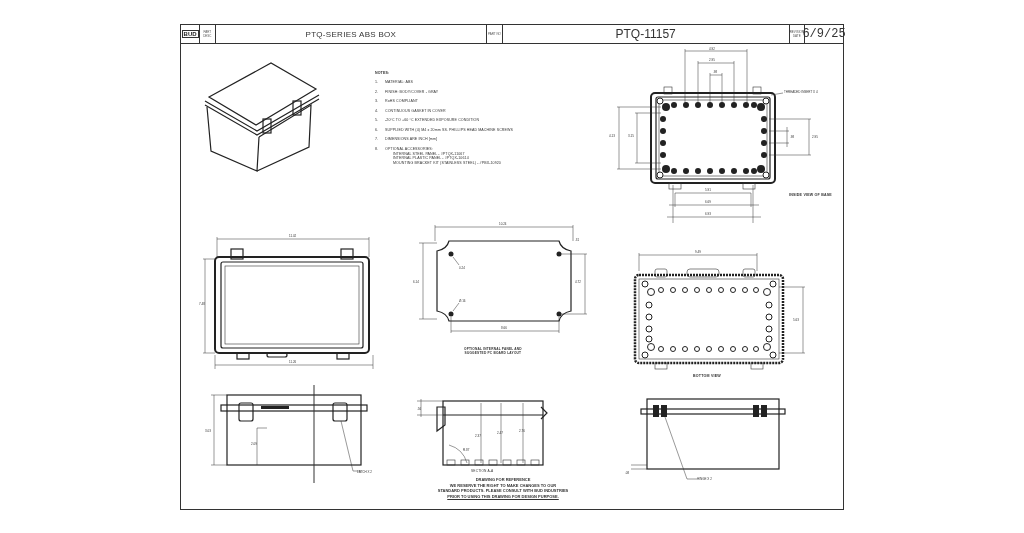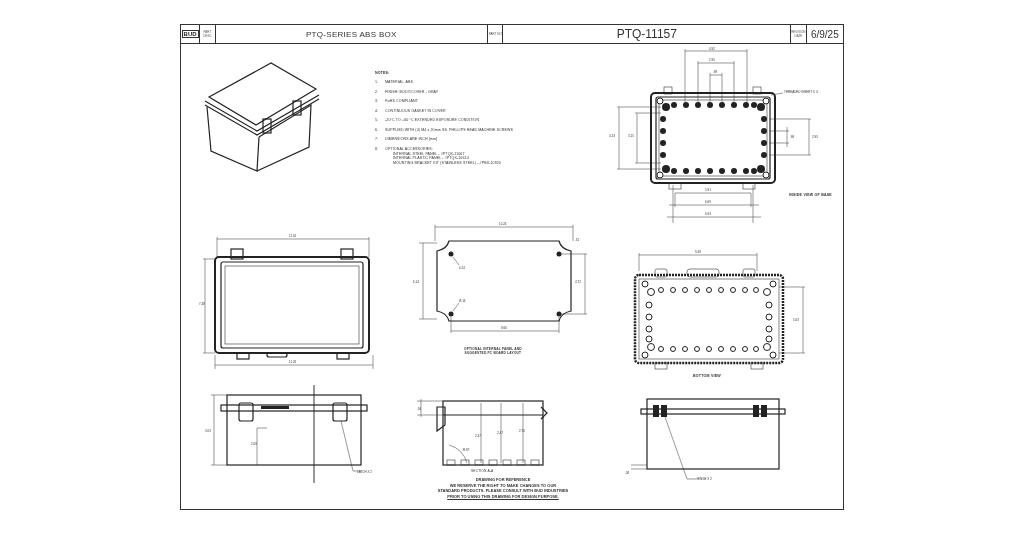--- a/index.html
+++ b/index.html
@@ -6,21 +6,21 @@
   body{width:1024px;height:533px;position:relative;overflow:hidden;font-family:"Liberation Sans",sans-serif;color:#222;}
   .sheet{position:absolute;left:180px;top:24px;width:664px;height:486px;border:1px solid #333;box-sizing:border-box;background:#fff;}
   .titlebar{position:absolute;left:0;top:0;width:100%;height:18px;border-bottom:1px solid #333;display:flex;font-size:7px;}
   .tb-cell{border-right:1px solid #333;display:flex;align-items:center;justify-content:center;box-sizing:border-box;height:100%;}
   .tb-cell:last-child{border-right:none;}
   .tb-logo{width:20px;font-weight:bold;font-size:6px;}
   .tb-logo span{border:1px solid #333;padding:0 1px;}
   .tb-tiny{width:16px;font-size:3px;line-height:4px;text-align:center;color:#555;}
   .tb-desc{width:284px;font-size:8px;letter-spacing:0.3px;color:#333;}
   .tb-part{width:300px;font-size:12px;color:#333;}
-  .tb-date{width:38px;font-size:10px;color:#333;}
+  .tb-date{width:38px;font-size:12px;color:#333;font-family:Liberation Mono, monospace;}
   svg{position:absolute;overflow:visible;}
   .ln{stroke:#222;fill:none;stroke-width:1.2;}
   .thin{stroke:#333;fill:none;stroke-width:0.6;}
   .dim{stroke:#333;fill:none;stroke-width:0.5;}
   .hole{fill:#222;}
   .holeo{fill:#fff;stroke:#222;stroke-width:1;}
   .dimtxt{font-size:3px;fill:#333;font-family:"Liberation Sans",sans-serif;}
   .notes{position:absolute;left:194px;top:46px;width:210px;font-size:3.6px;line-height:1.2;color:#333;letter-spacing:0.1px;}
   .notes .title{margin-bottom:5px;font-weight:bold;}
   .notes .item{display:flex;margin-bottom:5.2px;}

